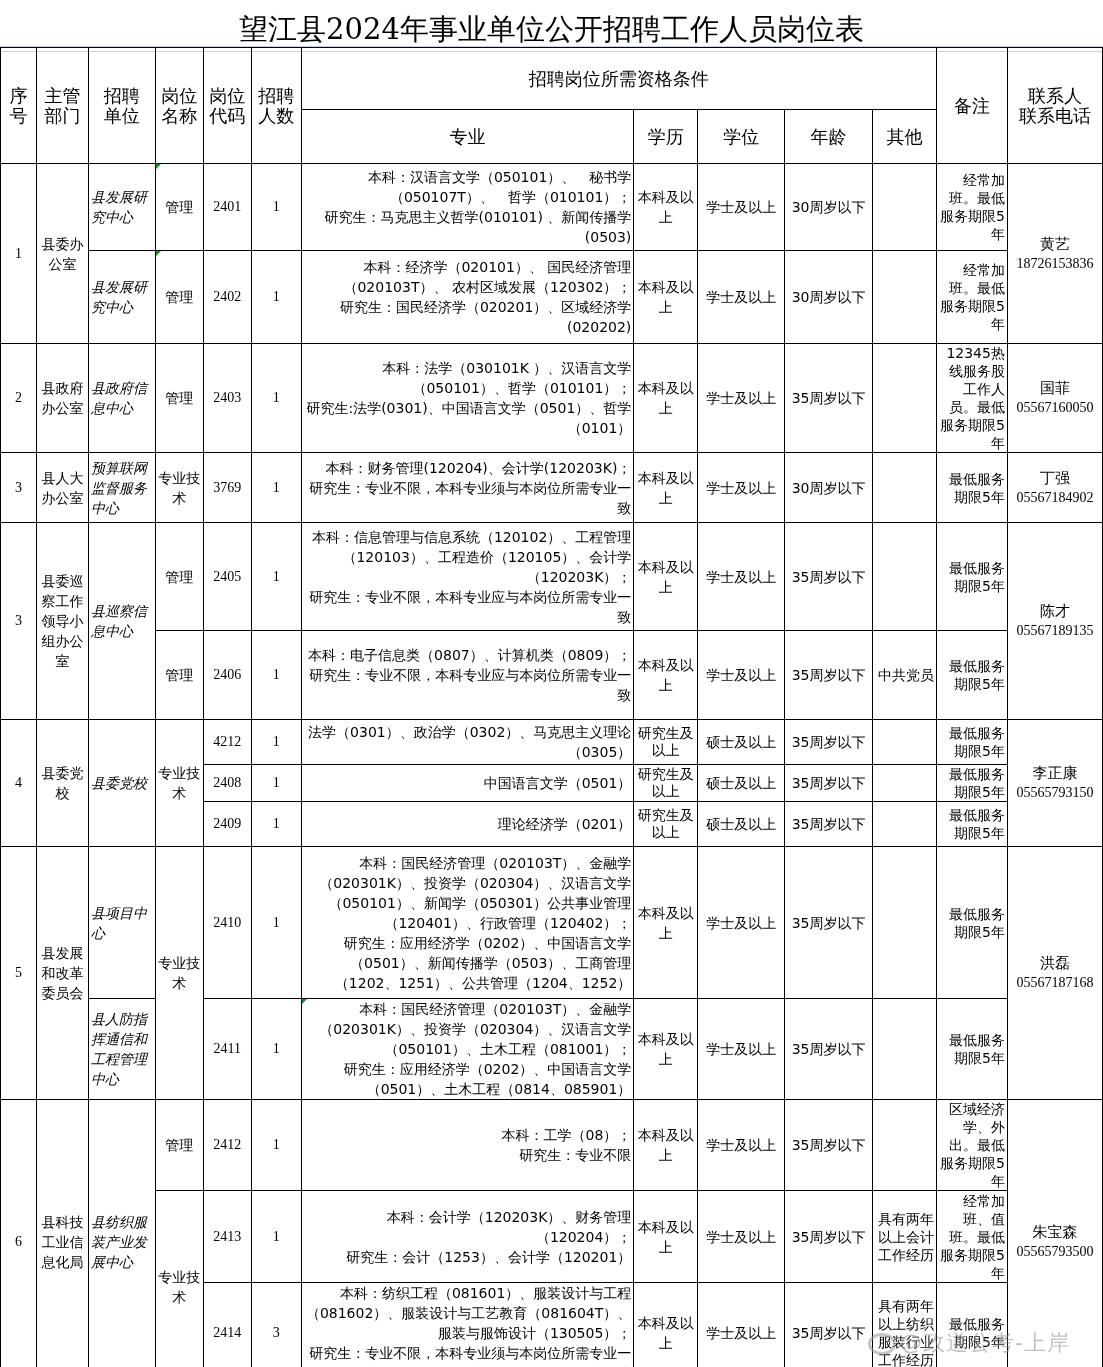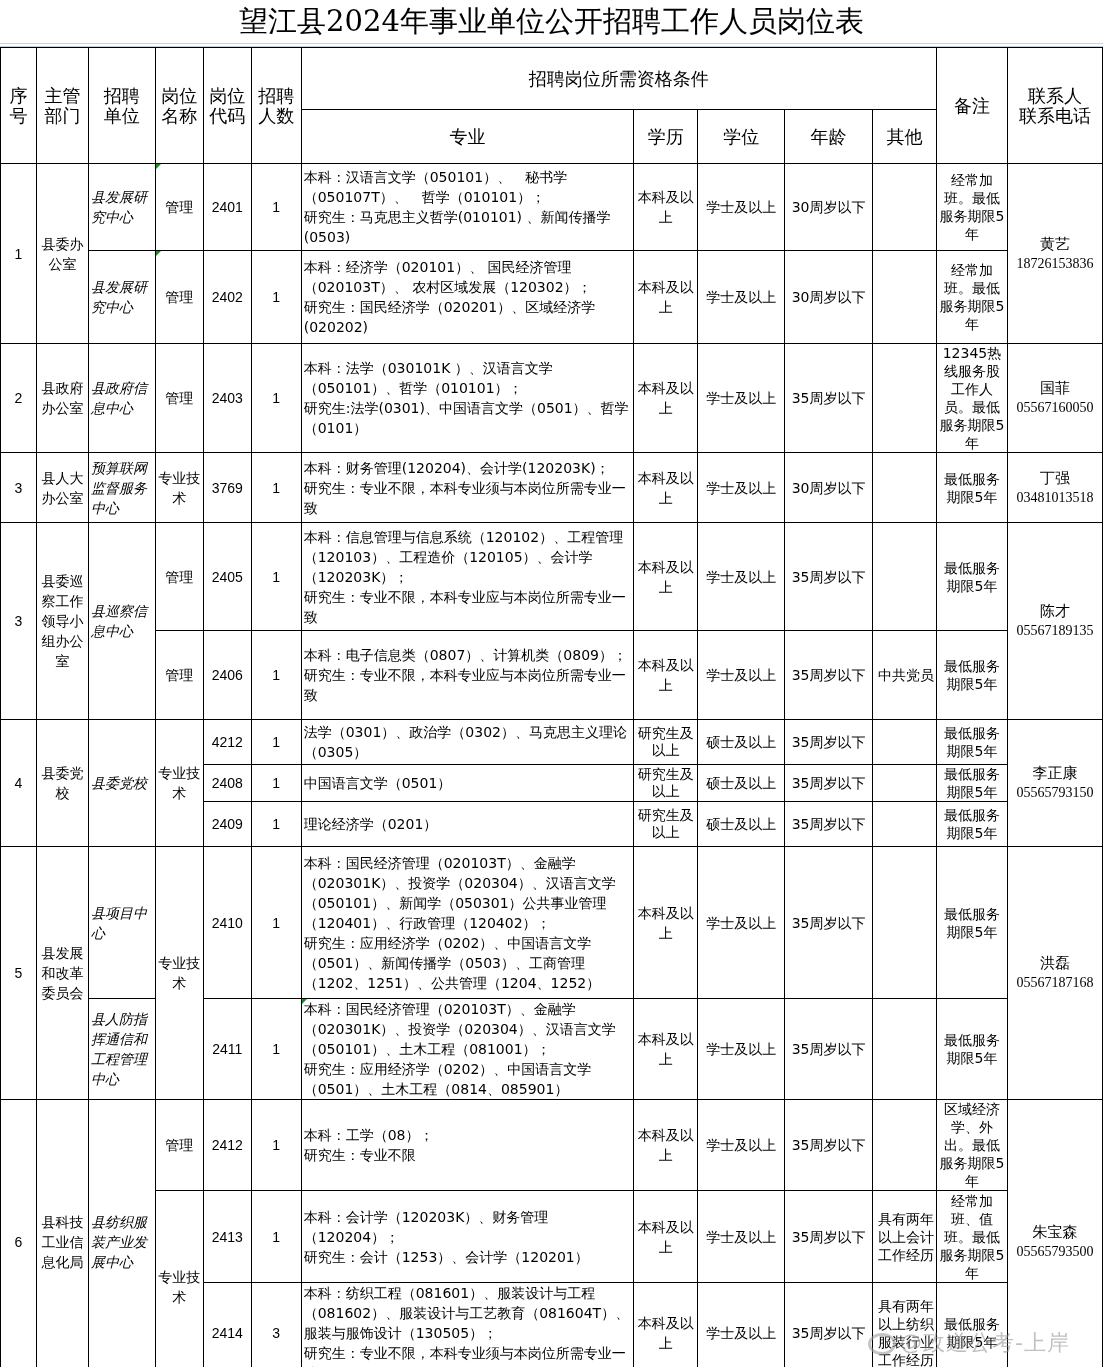--- a/index.html
+++ b/index.html
@@ -1,35 +1,35 @@
 <!DOCTYPE html>
 <html><head>
 <meta charset="utf-8">
 <style>
   html, body { margin: 0; padding: 0; background: #ffffff; }
   body { width: 1103px; height: 1367px; overflow: hidden; position: relative;
          font-family: "DejaVu Sans", "Liberation Sans", sans-serif; color: #000; }
-  .title { position: absolute; left: 0; top: 0; width: 1103px; height: 44px;
+  .title { position: absolute; left: 0; top: 8px; width: 1103px; height: 44px;
            display: flex; align-items: center; justify-content: center;
            font-family: "DejaVu Serif", "Liberation Serif", serif; font-size: 29px;
            letter-spacing: 0px; border-bottom: 1px solid #c9d0e0; box-sizing: border-box; }
   .gridrow { position: absolute; left: 0; top: 44px; width: 1103px; height: 3px;
              background: #ffffff; border-bottom: 1px solid #c9d0e0; box-sizing: border-box; }
   table { position: absolute; left: 0; top: 47px; border-collapse: collapse; table-layout: fixed; }
   td, th { border: 1.5px solid #000; padding: 0 2px; font-weight: normal; font-size: 14px;
            line-height: 20px; vertical-align: middle; overflow: hidden; }
   th { text-align: center; font-size: 18px; line-height: 20px; }
   .c { text-align: center; }
   .l { text-align: left; font-style: italic; }
-  .num { font-family: Liberation Sans, sans-serif; font-size: 14px; text-align: center; }
-  .major { text-align: left; padding-left: 2px; font-size: 14px; line-height: 20px; }
+  .num { font-family: Liberation Serif, serif; font-size: 14px; text-align: center; }
+  .major { text-align: right; padding-left: 2px; font-size: 14px; line-height: 20px; }
   .major span { display: block; }
   .contact-name { display: block; font-size: 15px; }
   .contact-phone { display: block; font-family: "Liberation Serif", "DejaVu Serif", serif; font-size: 14px; }
-  .note { text-align: center; font-size: 14px; line-height: 18px; }
+  .note { text-align: right; font-size: 14px; line-height: 18px; }
   .other { text-align: right; font-size: 14px; line-height: 18px; }
   .watermark { position: absolute; left: 868px; top: 1328px; font-size: 22px; color: rgba(140,140,140,0.55);
                font-family: "DejaVu Sans", sans-serif; white-space: nowrap; letter-spacing: 1px; }
   .watermark .logo { display: inline-block; width: 28px; height: 22px; border: 3px solid rgba(150,150,150,0.55);
                      border-radius: 50%; vertical-align: middle; margin-right: 4px; box-sizing: border-box; }
   .flag { position: relative; }
   .flag::before { content: ""; position: absolute; left: 0; top: 0; width: 0; height: 0;
                   border-top: 5px solid #1a8a2a; border-right: 5px solid transparent; }
 </style>
 </head>
@@ -152,21 +152,21 @@
           <span>本科：财务管理(120204)、会计学(120203K)；</span>
           <span>研究生：专业不限，本科专业须与本岗位所需专业一致</span>
         </td>
       <td class="c">本科及以上</td>
       <td class="c">学士及以上</td>
       <td class="c">30周岁以下</td>
       <td class="other"></td>
       <td class="note">最低服务期限5年</td>
       <td class="c">
           <span class="contact-name">丁强</span>
-          <span class="contact-phone">03481013518</span>
+          <span class="contact-phone">05567184902</span>
         </td>
     </tr>
 
     <tr style="height:108px">
       <td rowspan="2" class="num">3</td>
       <td rowspan="2" class="c">县委巡察工作领导小组办公室</td>
       <td rowspan="2" class="l">县巡察信息中心</td>
       <td class="c">管理</td>
       <td class="num">2405</td>
       <td class="num">1</td>

